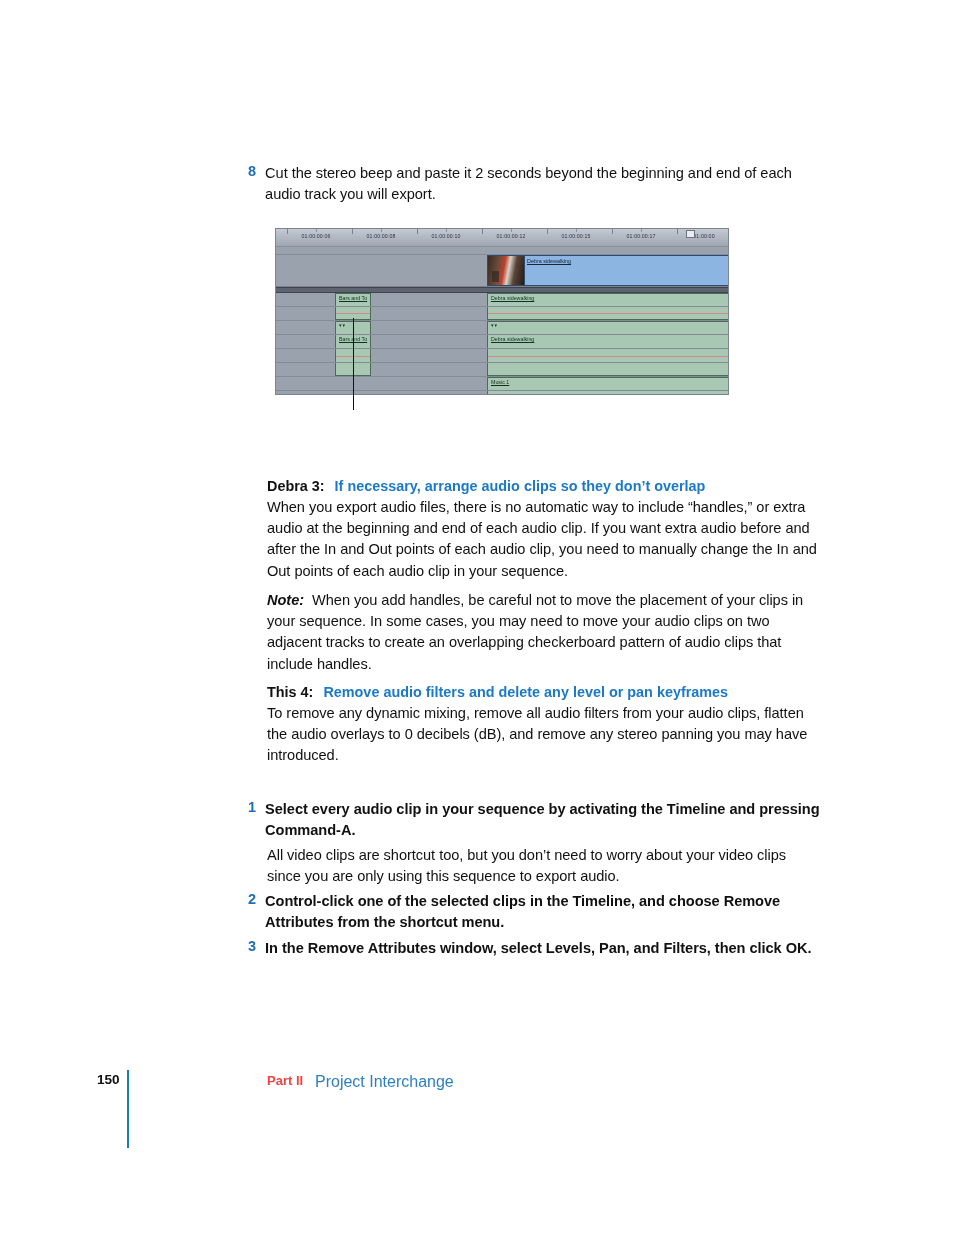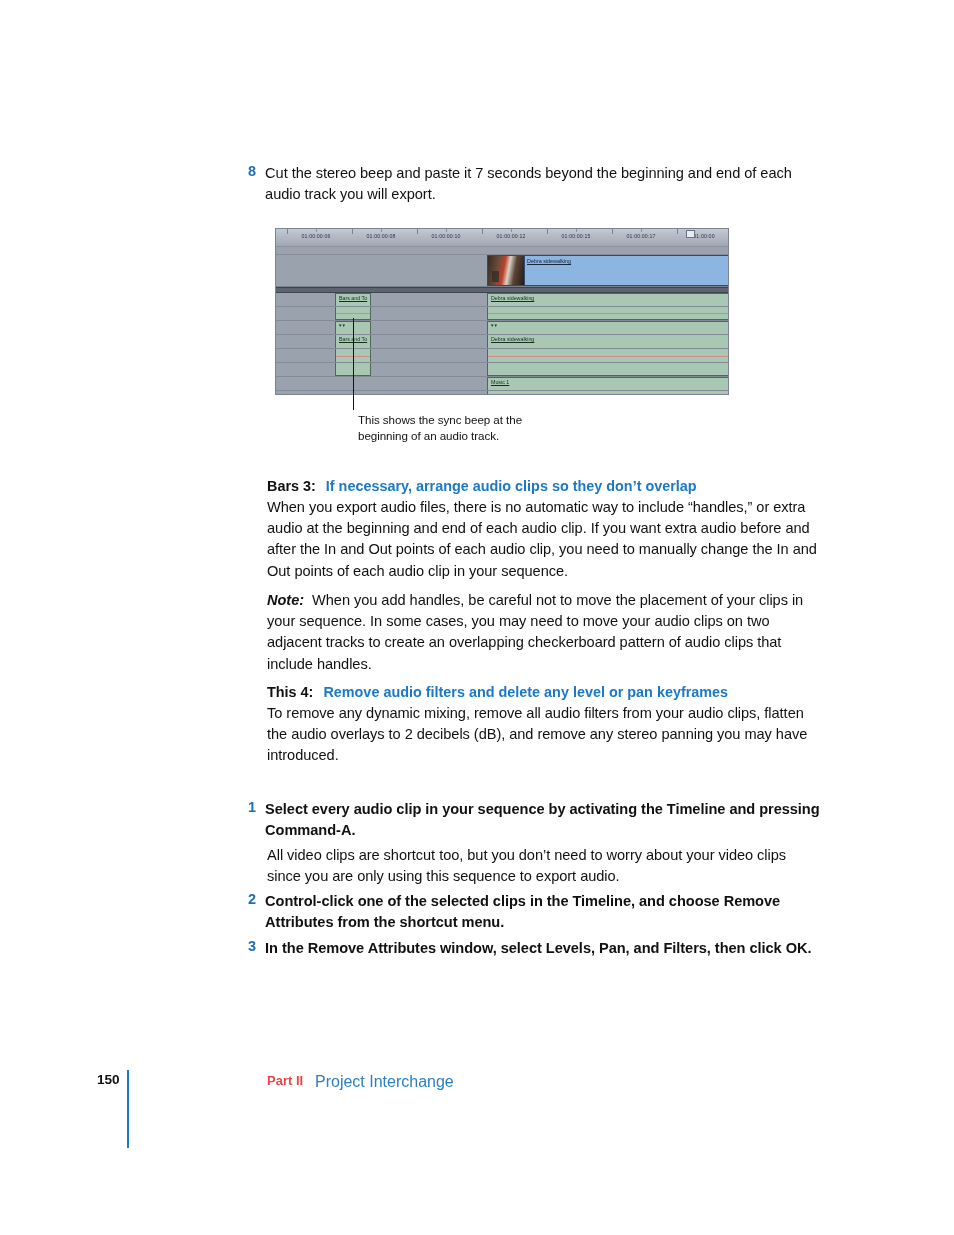--- a/index.html
+++ b/index.html
@@ -288,21 +288,21 @@
     color: #2d7fc4;
   }
 </style>
 </head>
 <body>
 
 <div class="page">
 
   <div class="step8">
     <span class="num">8</span>
-    <span class="txt body-text">Cut the stereo beep and paste it 7 seconds beyond the beginning and end of each audio track you will export.</span>
+    <span class="txt body-text">Cut the stereo beep and paste it 2 seconds beyond the beginning and end of each audio track you will export.</span>
   </div>
 
   <div class="shot">
 
     <div class="ruler">
       <div class="tick" style="left:11px"></div>
       <div class="minor" style="left:40px"></div>
       <div class="tick" style="left:76px"></div>
       <div class="minor" style="left:105px"></div>
       <div class="tick" style="left:141px"></div>
@@ -396,38 +396,37 @@
       <div class="arow">
         <div class="aclip" style="left:211px; right:-1px;">
           
         </div>
       </div>
 
     </div>
   </div>
 
   <div class="callout-line"></div>
-  <div class="callout-text body-text">This shows the sync beep at the beginning of an audio track.</div>
 
   <div class="step-head" style="top:478px">
-    <span>Bars 3:</span>
+    <span>Debra 3:</span>
     <span class="hl" style="margin-left:6px">If necessary, arrange audio clips so they don’t overlap</span>
   </div>
   <div class="para body-text" style="top:497px">When you export audio files, there is no automatic way to include “handles,” or extra audio at the beginning and end of each audio clip. If you want extra audio before and after the In and Out points of each audio clip, you need to manually change the In and Out points of each audio clip in your sequence.</div>
 
   <div class="para body-text" style="top:590px">
     <i style="font-weight:700">Note:</i>
     <span style="margin-left:4px">When you add handles, be careful not to move the placement of your clips in your sequence. In some cases, you may need to move your audio clips on two adjacent tracks to create an overlapping checkerboard pattern of audio clips that include handles.</span>
   </div>
 
   <div class="step-head" style="top:684px">
     <span>This 4:</span>
     <span class="hl" style="margin-left:6px">Remove audio filters and delete any level or pan keyframes</span>
   </div>
-  <div class="para body-text" style="top:703px">To remove any dynamic mixing, remove all audio filters from your audio clips, flatten the audio overlays to 2 decibels (dB), and remove any stereo panning you may have introduced.</div>
+  <div class="para body-text" style="top:703px">To remove any dynamic mixing, remove all audio filters from your audio clips, flatten the audio overlays to 0 decibels (dB), and remove any stereo panning you may have introduced.</div>
 
 
   <div class="li" style="top:799px">
     <span class="num">1</span>
     <span class="txt body-text">Select every audio clip in your sequence by activating the Timeline and pressing Command-A.</span>
   </div>
 
   <div class="para body-text" style="top:845px">All video clips are shortcut too, but you don’t need to worry about your video clips since you are only using this sequence to export audio.</div>
 
   <div class="li" style="top:891px">

